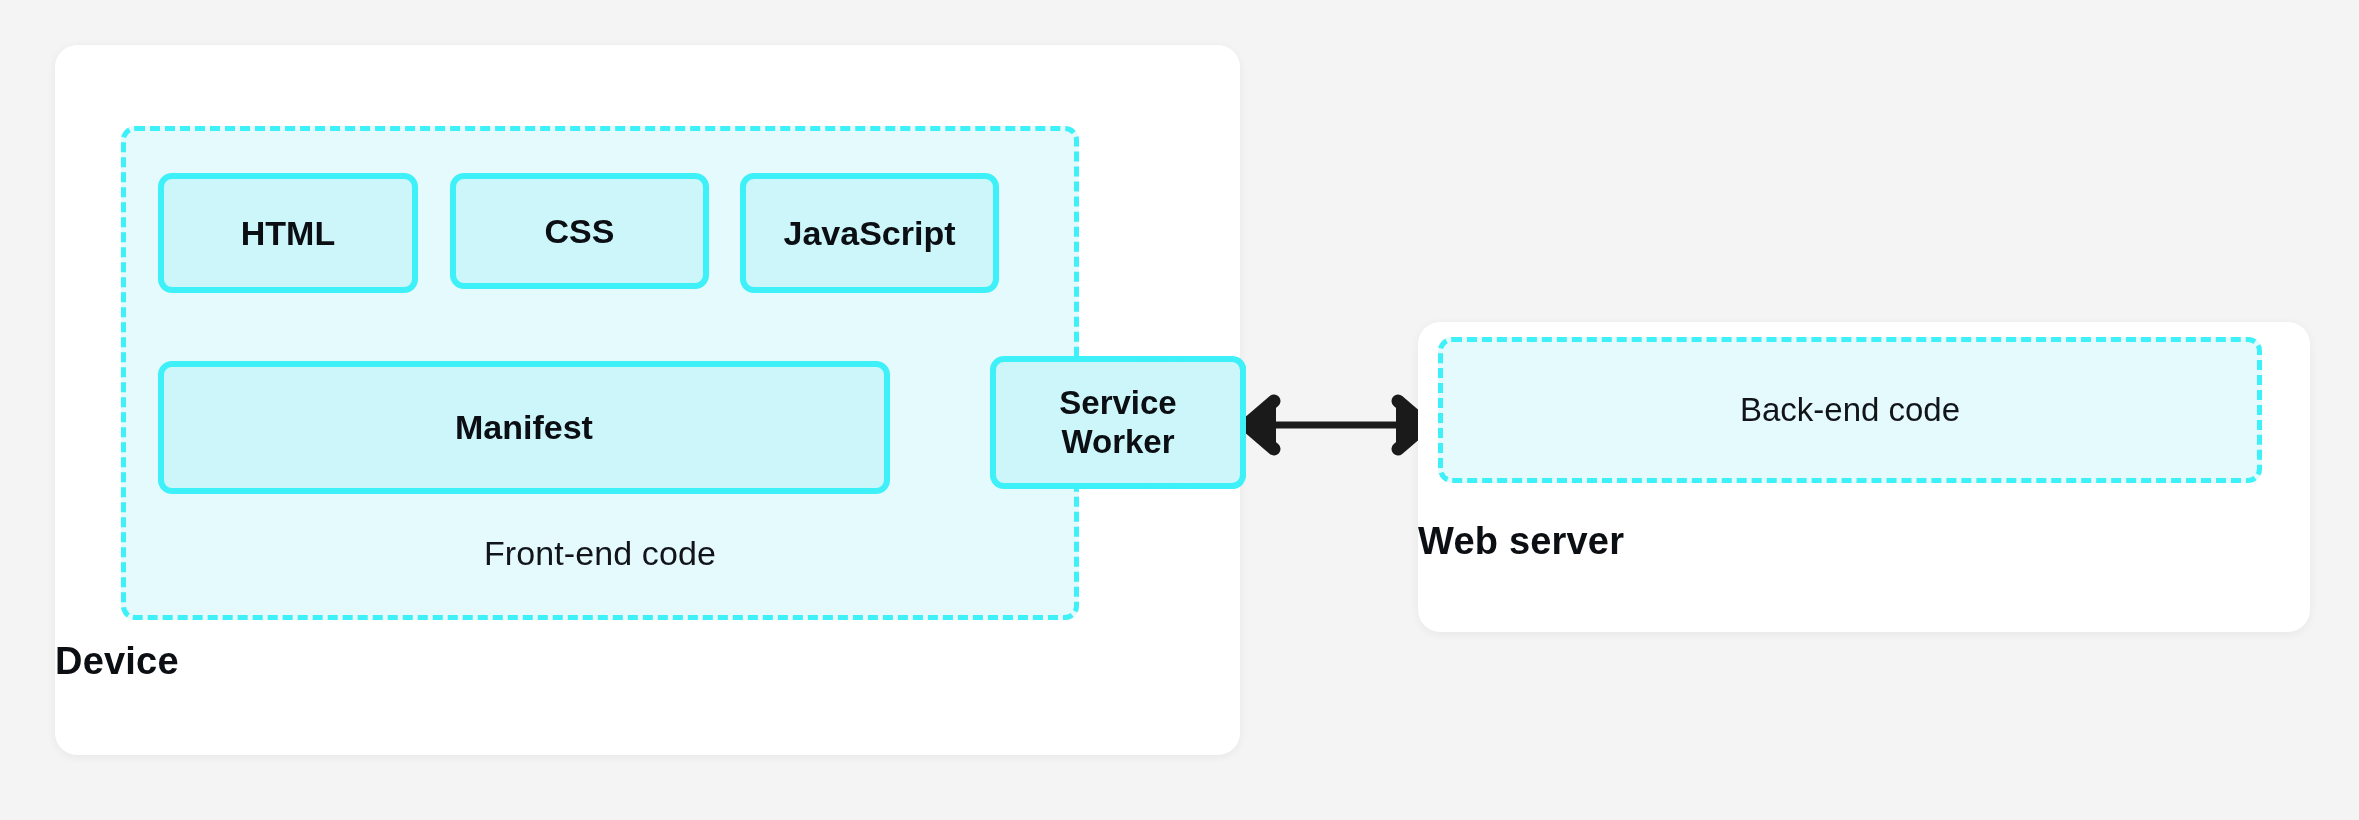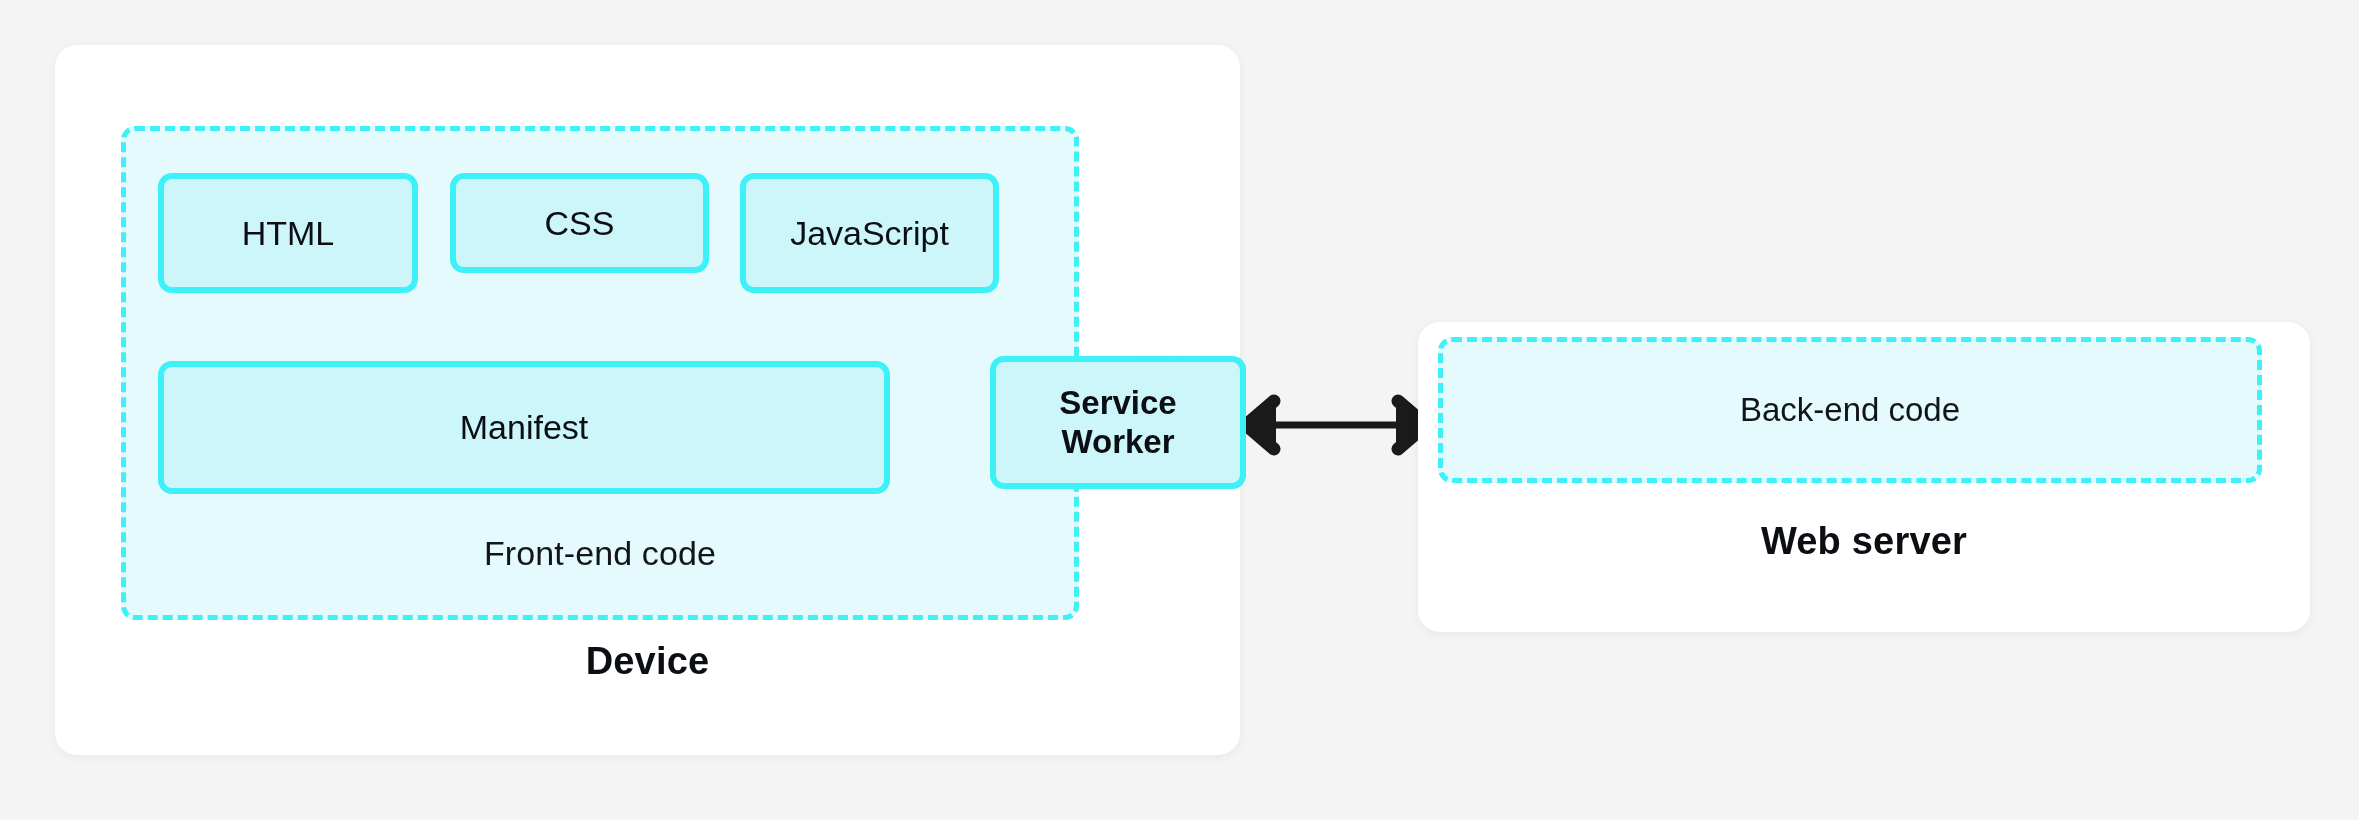--- a/index.html
+++ b/index.html
@@ -73,21 +73,21 @@
     font-weight: 400;
     color: #111418;
     letter-spacing: 0.1px;
   }
 
   #frontend-caption { left: 0; bottom: 42px; }
 
   .card-caption {
     position: absolute;
     width: 100%;
-    text-align: center;
+    text-align: left;
     font-size: 38px;
     font-weight: 700;
     color: #0b0e12;
     letter-spacing: 0.2px;
   }
 
   #device-caption { left: 0; top: 595px; }
   #server-caption { left: 0; top: 198px; }
 
   .backend-label {
@@ -108,28 +108,28 @@
   .tech-box {
     position: absolute;
     background: #cdf6fa;
     border: 6px solid #3ef0f7;
     border-radius: 14px;
     display: flex;
     align-items: center;
     justify-content: center;
     text-align: right;
     font-size: 34px;
-    font-weight: 400;
+    font-weight: 700;
     color: #0b0e12;
     line-height: 1.18;
   }
 
   
   #box-html       { left: 32px;  top: 42px;  width: 260px; height: 120px; }
-  #box-css        { left: 324px; top: 42px;  width: 259px; height: 100px; }
+  #box-css        { left: 324px; top: 42px;  width: 259px; height: 116px; }
   #box-javascript { left: 614px; top: 42px;  width: 259px; height: 120px; }
   #box-manifest   { left: 32px;  top: 230px; width: 732px; height: 133px; }
 
   
   #box-service-worker {
     position: absolute;
     left: 935px;
     top: 311px;
     width: 256px;
     height: 133px;

